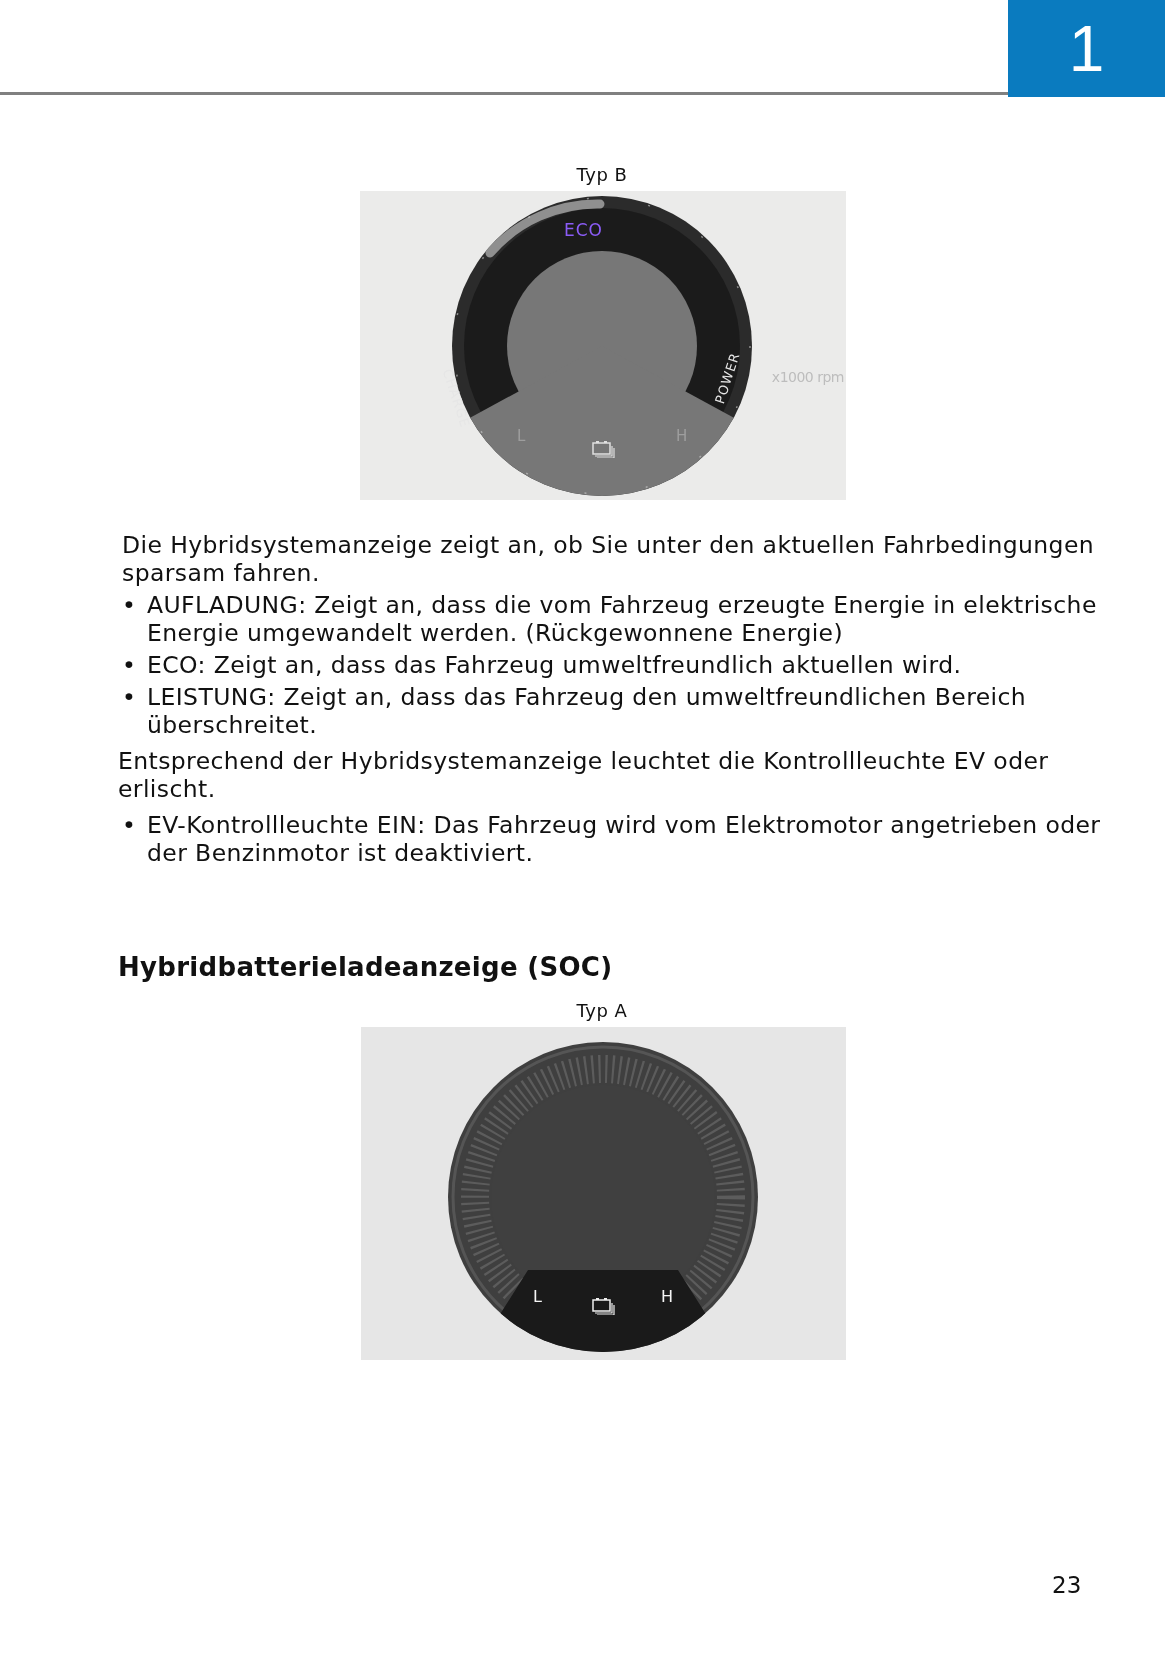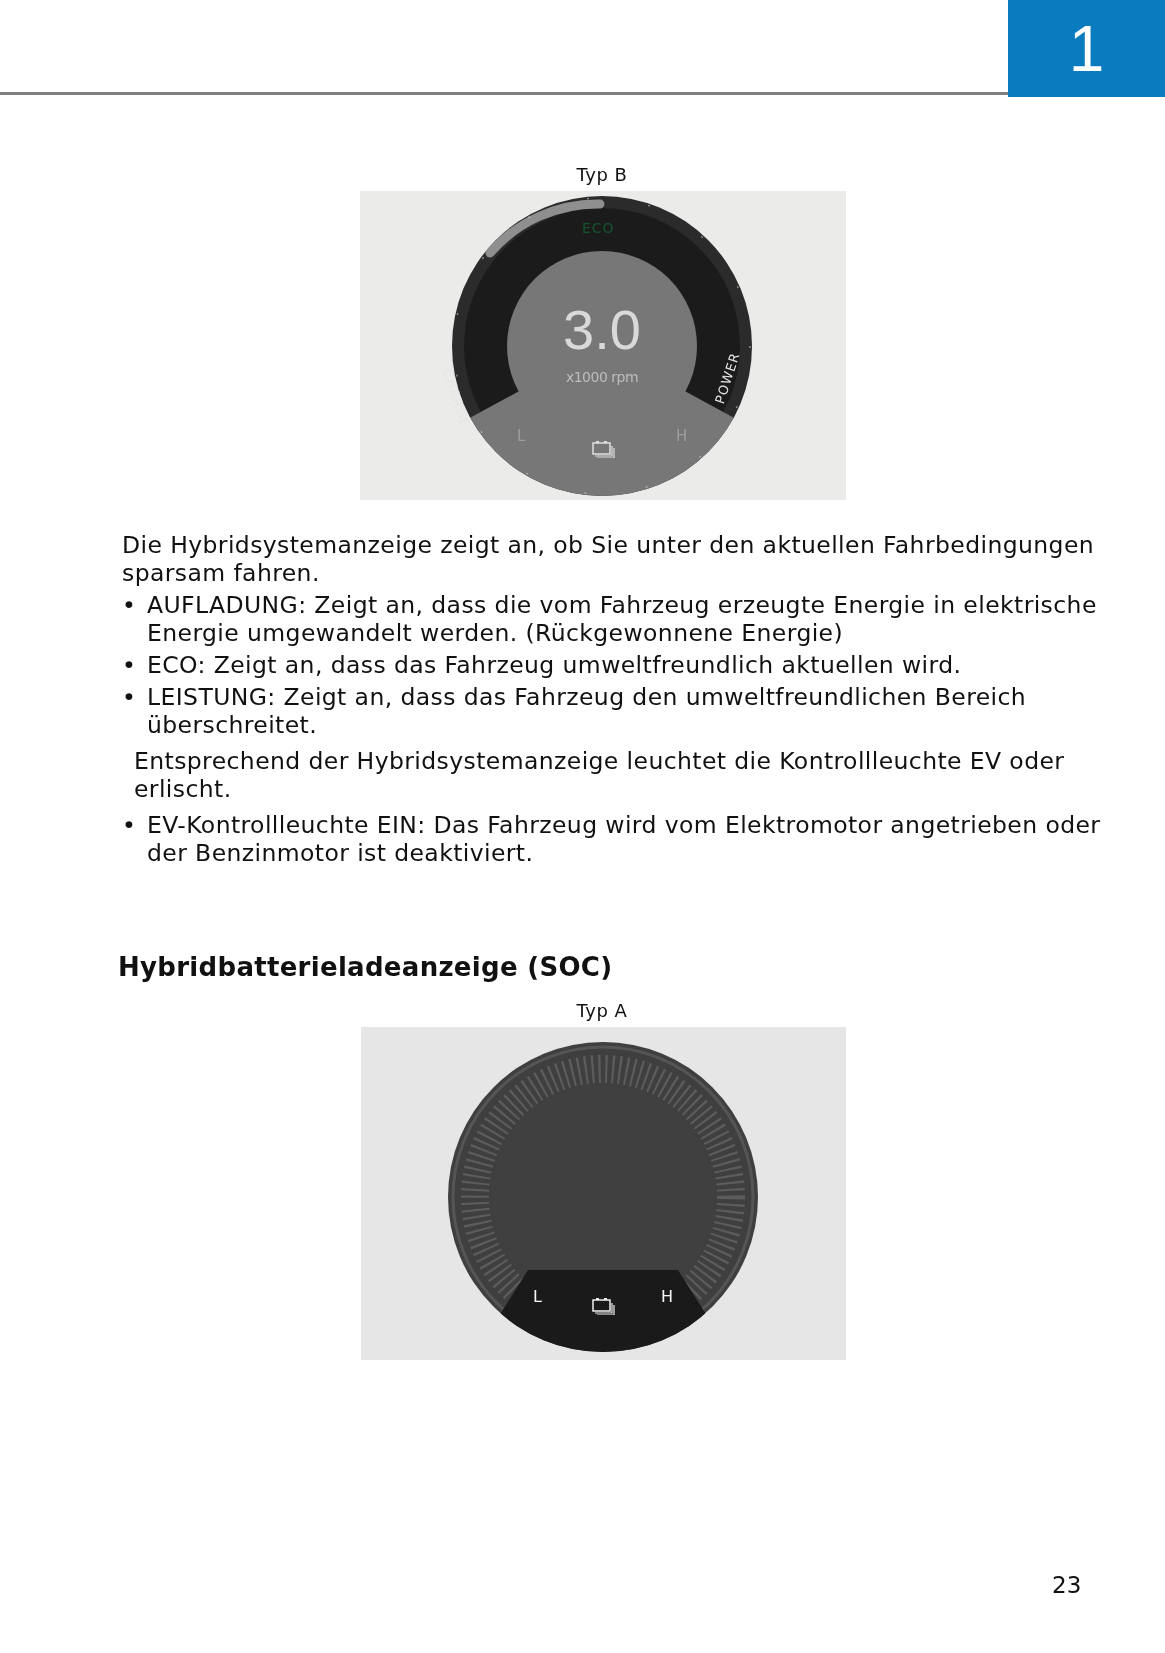--- a/index.html
+++ b/index.html
@@ -9,21 +9,21 @@
   .chapter-tab { position:absolute; left:1008px; top:0; width:157px; height:97px; background:#0a7bbf;
                  color:#fff; font-size:64px; font-weight:300; display:flex; align-items:center; justify-content:center;
                  font-family:"Liberation Sans",sans-serif; }
   .caption { position:absolute; font-size:18px; text-align:center; width:200px; letter-spacing:0.5px; }
   .figure { position:absolute; background:#ebebea; overflow:hidden; }
   .figure svg { display:block; }
   .text-block { position:absolute; left:118px; width:990px; font-size:23.5px; line-height:28px; letter-spacing:0.4px; }
   .text-block p { margin:4px; }
   .bullet { position:relative; padding-left:25px; margin:8px 0 8px 0; }
   .bullet::before { content:"•"; position:absolute; left:0; top:0; }
-  .para { margin:8px 16px !important; }
+  .para { margin:8px 0 !important; }
   .section-title { position:absolute; left:118px; top:952px; font-size:26px; font-weight:bold; letter-spacing:0.3px; }
   .page-number { position:absolute; left:1052px; top:1572px; font-size:23px; }
 </style>
 </head>
 <body>
 
 <div class="header-rule"></div>
 <div class="chapter-tab">
   <span>1</span>
 </div>
@@ -44,25 +44,24 @@
     <path d="M 130 62 A 142 142 0 0 1 240 13" stroke="#8f8f8f" stroke-width="9" fill="none" stroke-linecap="round"></path>
 
     <circle cx="242" cy="155" r="95" fill="#777777"></circle>
 
     <g clip-path="url(#gclip)">
       <polygon points="242,155 95,235 70,330 414,330 389,235" fill="#777777"></polygon>
     </g>
 
     <circle cx="242" cy="155" r="148" fill="none" stroke="#cfcfcf" stroke-width="1.5" stroke-dasharray="2 60" opacity="0.6"></circle>
   </svg>
-  <div style="position:absolute; left:222px; top:29px; color:#14532d; font-size:14px; letter-spacing:1px;">ECO</div>
+  <div style="position:absolute; left:204px; top:29px; color:#8b5cf6; font-size:17px; letter-spacing:1px;">ECO</div>
   <div style="position:absolute; left:94px; top:176px; color:#e6e6e6; font-size:13px; letter-spacing:1px; transform:rotate(72deg); transform-origin:0 0;">CHARGE</div>
   <div style="position:absolute; left:352px; top:210px; color:#e6e6e6; font-size:13px; letter-spacing:1px; transform:rotate(-72deg); transform-origin:0 0;">POWER</div>
-  <div style="position:absolute; left:0; width:484px; text-align:center; top:106px; color:#d9d9d9; font-size:56px; font-weight:300; font-family:'Liberation Sans',sans-serif;">3.0</div>
-  <div style="position:absolute; left:0; width:484px; text-align:center; top:178px; color:#bdbdbd; font-size:14px; letter-spacing:-0.5px;">x1000 rpm</div>
+  <div style="position:absolute; left:0; width:484px; text-align:right; top:178px; color:#bdbdbd; font-size:14px; letter-spacing:-0.5px;">x1000 rpm</div>
   <div style="position:absolute; left:157px; top:236px; color:#9e9e9e; font-size:15px;">L</div>
   <div style="position:absolute; left:316px; top:236px; color:#9e9e9e; font-size:15px;">H</div>
   <svg style="position:absolute; left:232px; top:249px;" width="24" height="18" viewBox="0 0 24 18">
     <rect x="1" y="3" width="17" height="11" fill="none" stroke="#e0e0e0" stroke-width="1.5"></rect>
     <rect x="4" y="1" width="3" height="2" fill="#e0e0e0"></rect>
       <rect x="12" y="1" width="3" height="2" fill="#e0e0e0"></rect>
     <path d="M3 16 H20 V6 M5 18 H22 V8" stroke="#e0e0e0" stroke-width="1.2" fill="none"></path>
   </svg>
 </div>
 

